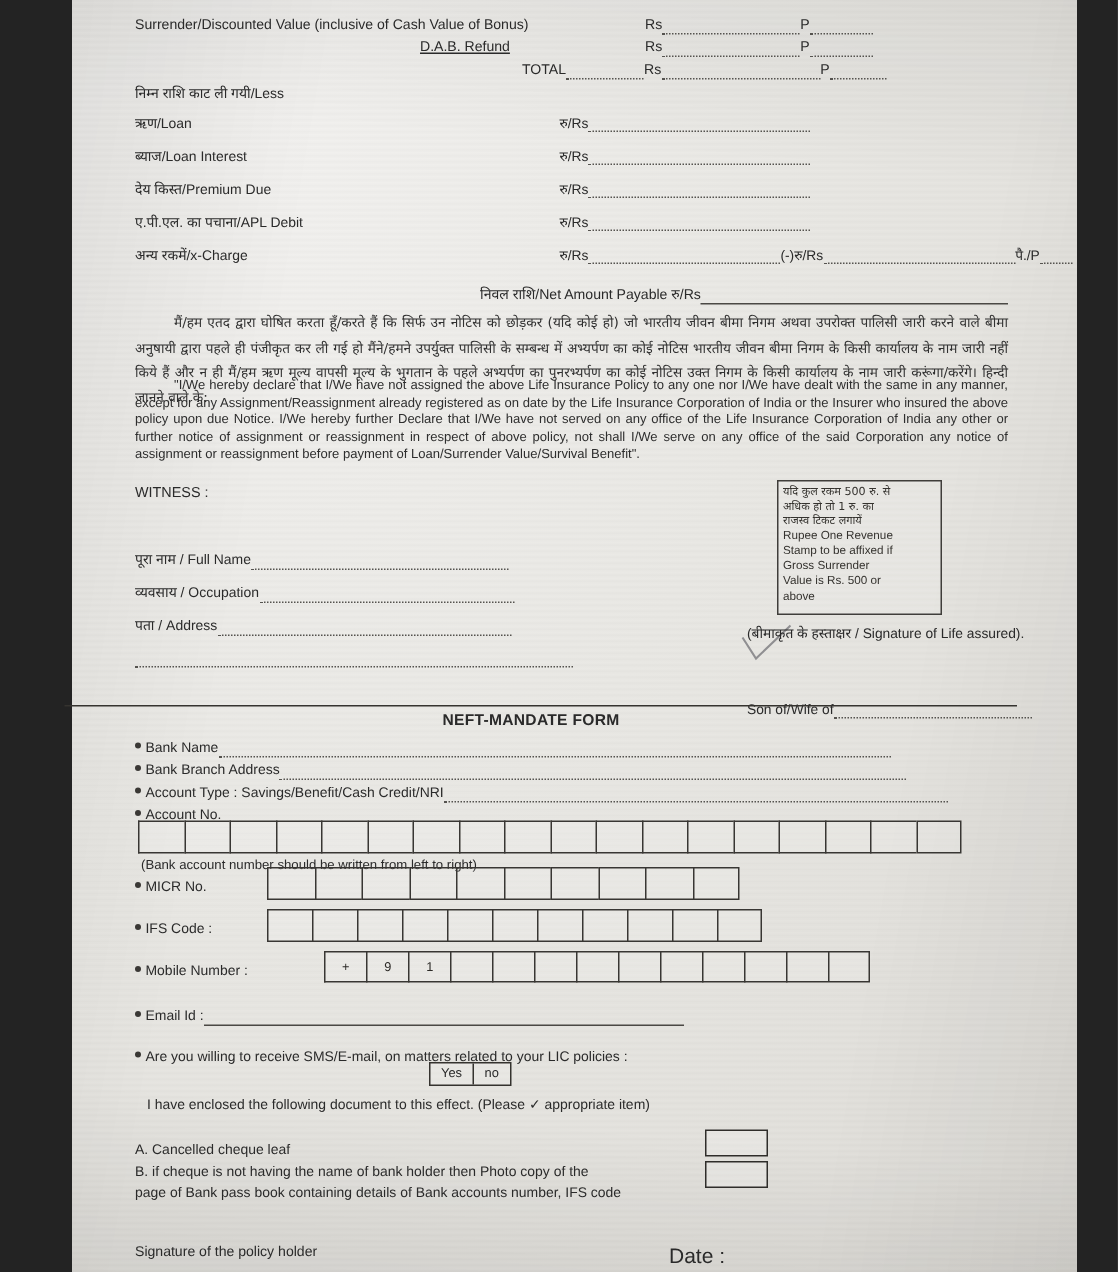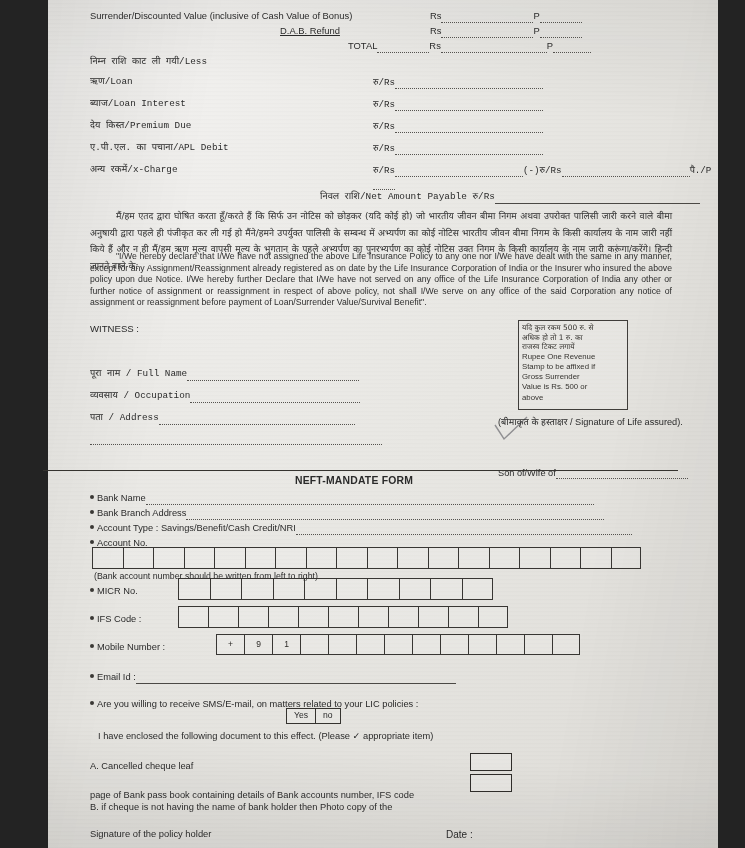--- a/index.html
+++ b/index.html
@@ -29,21 +29,21 @@
   }
   .paper:after{
     content:"";position:absolute;inset:0;pointer-events:none;
     background:
       repeating-linear-gradient(0deg, rgba(0,0,0,.018) 0px, rgba(0,0,0,0) 2px, rgba(0,0,0,.012) 4px);
     mix-blend-mode:multiply;
   }
   .sheet{position:absolute;inset:0;z-index:3;}
 
   
-  .hi{font-family:Liberation Mono, monospace;}
+  .hi{font-family:Liberation Sans, sans-serif;}
   .row{position:absolute;white-space:nowrap;}
   .dots{
     display:inline-block;
     border-bottom:1px dotted #55534f;
     vertical-align:bottom;
     height:8px;
   }
   .solid{
     display:inline-block;border-bottom:1px solid #4b4945;
     vertical-align:bottom;height:9px;
@@ -306,22 +306,22 @@
     <div class="yesno" style="left:238px;top:708px;">
       <div>Yes</div>
       <div>no</div>
     </div>
 
     <div class="row" style="left:50px;top:730px;">I have enclosed the following document to this effect. (Please ✓  appropriate item)</div>
 
     <div class="row" style="left:42px;top:760px;">A. Cancelled cheque leaf</div>
     <div class="tickbox" style="left:422px;top:753px;width:40px;height:16px;"></div>
 
-    <div class="row" style="left:42px;top:801px;">B. if cheque is not having the name of bank holder then Photo copy of the</div>
+    <div class="row" style="left:42px;top:775px;">B. if cheque is not having the name of bank holder then Photo copy of the</div>
     <div class="row" style="left:42px;top:789px;">page of Bank pass book containing details of Bank accounts number, IFS code</div>
     <div class="tickbox" style="left:422px;top:774px;width:40px;height:16px;"></div>
 
     <div class="row" style="left:42px;top:828px;font-size:9.4px;">Signature of the policy holder</div>
-    <div class="row" style="left:398px;top:828px;font-size:10px;">Date :</div>
+    <div class="row" style="left:398px;top:828px;font-size:14px;">Date :</div>
 
   </div>
   </div>
 </div>
 
 </body></html>

